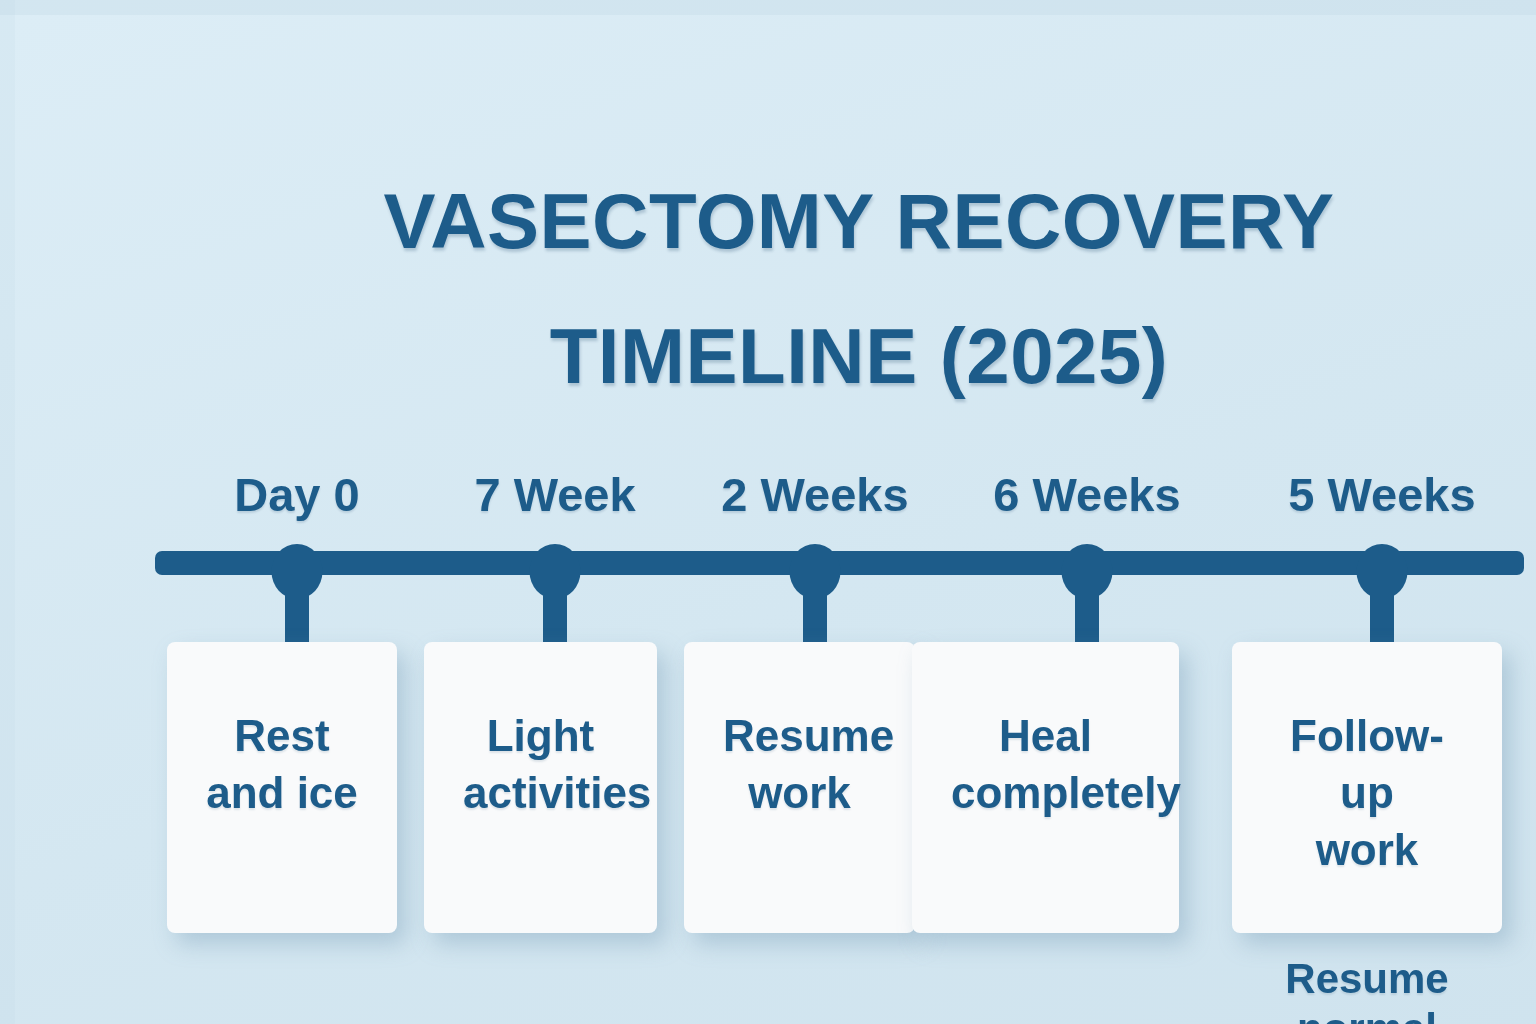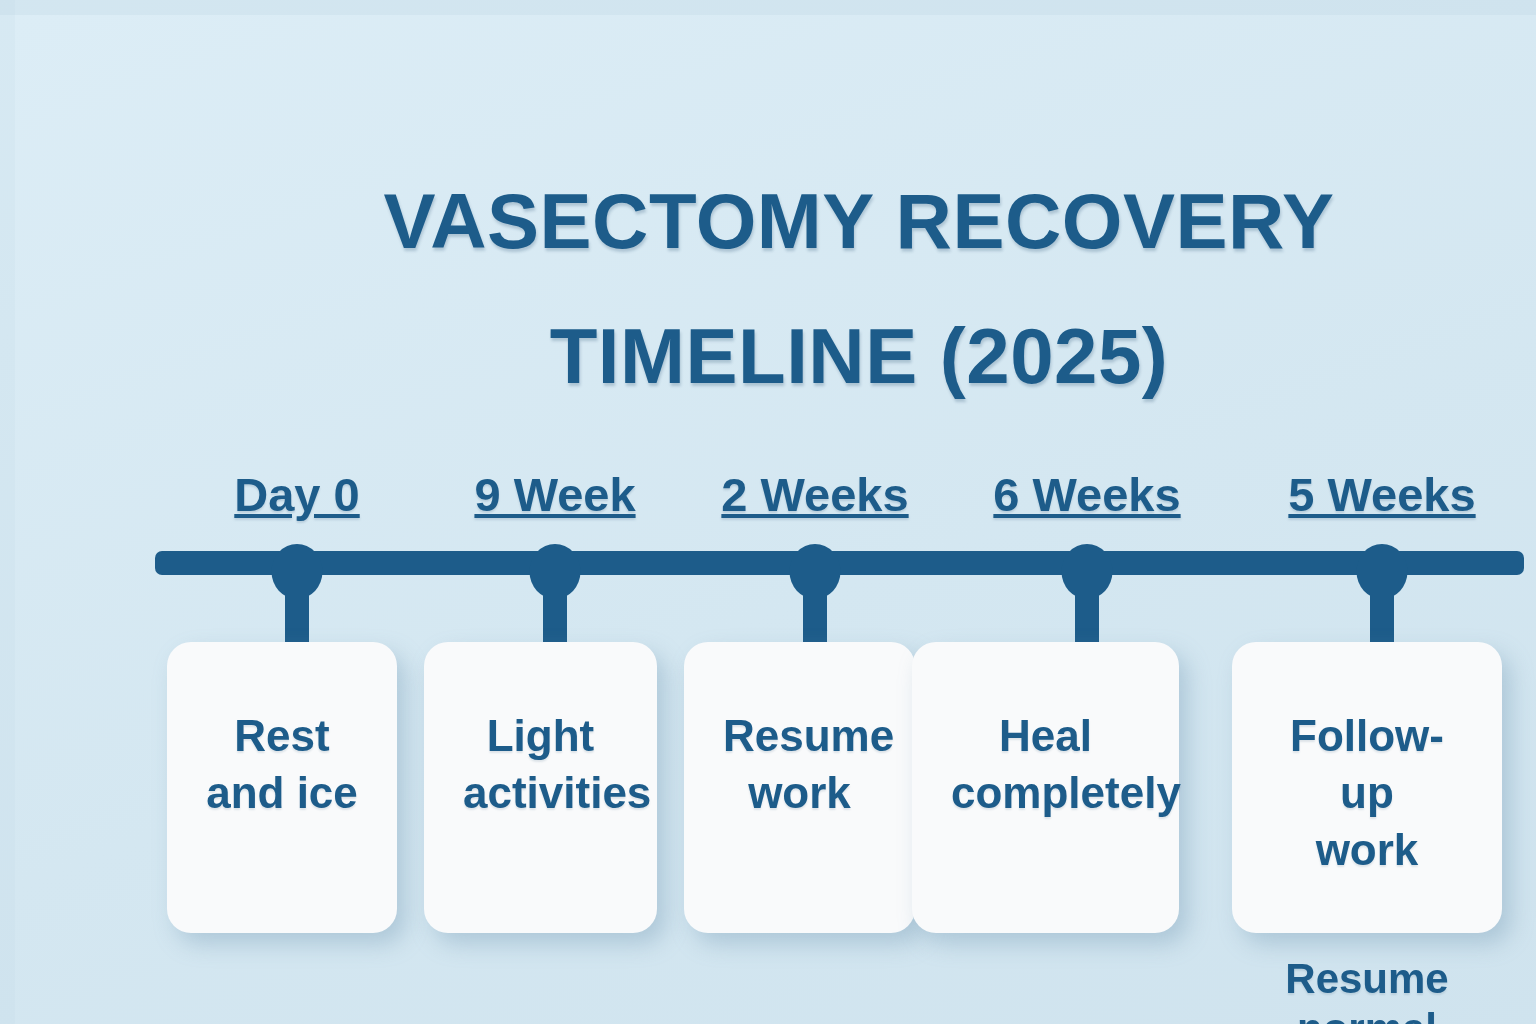--- a/index.html
+++ b/index.html
@@ -53,21 +53,20 @@
   .m-label {
     position: absolute;
     top: 368px;
     left: 0;
     transform: translateX(-50%);
     white-space: nowrap;
     color: #1d5c8a;
     font-size: 47px;
     font-weight: 700;
     text-shadow: 0 2px 2px rgba(21, 62, 99, 0.15);
-    text-decoration: underline;
   }
   .m-dot {
     position: absolute;
     top: 457px;
     left: 0;
     transform: translateX(-50%);
     width: 51px;
     height: 55px;
     border-radius: 50%;
     background: #1d5c8a;
@@ -80,21 +79,21 @@
     width: 7px;
     height: 72px;
     background: #1d5c8a;
   }
   
   .card {
     position: absolute;
     top: 570px;
     height: 291px;
     background: #f9fafb;
-    border-radius: 24px;
+    border-radius: 8px;
     box-shadow: 9px 11px 22px rgba(115, 152, 178, 0.38);
     padding-top: 38px;
     text-align: center;
   }
   .c0 { left: 95px;  width: 230px; }
   .c1 { left: 352px; width: 233px; text-align: center; }
   .c2 { left: 612px; width: 231px; }
   .c3 { left: 840px; width: 267px; }
   .c4 { left: 1160px; width: 270px; }
   .card-text {
@@ -126,21 +125,21 @@
   </h1>
 
   <div class="timeline-line"></div>
 
   <div class="milestone m0">
     <div class="m-label">Day 0</div>
     <div class="m-dot"></div>
     <div class="m-connector"></div>
   </div>
   <div class="milestone m1">
-    <div class="m-label">9 Week</div>
+    <div class="m-label">7 Week</div>
     <div class="m-dot"></div>
     <div class="m-connector"></div>
   </div>
   <div class="milestone m2">
     <div class="m-label">2 Weeks</div>
     <div class="m-dot"></div>
     <div class="m-connector"></div>
   </div>
   <div class="milestone m3">
     <div class="m-label">6 Weeks</div>

